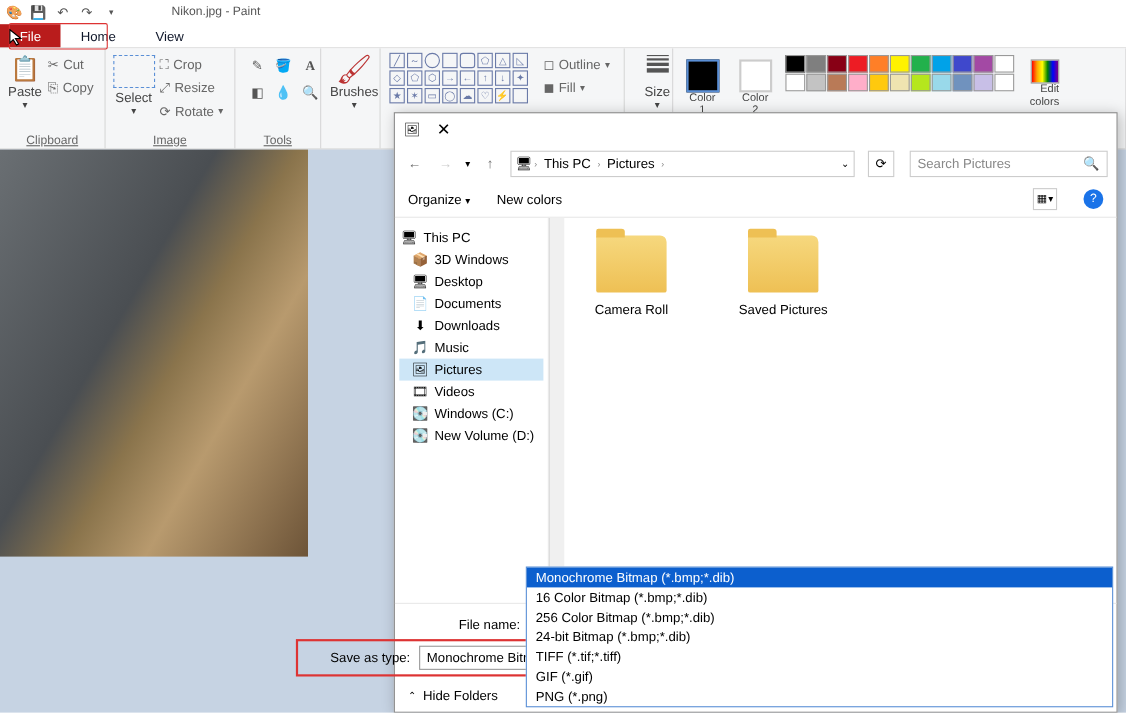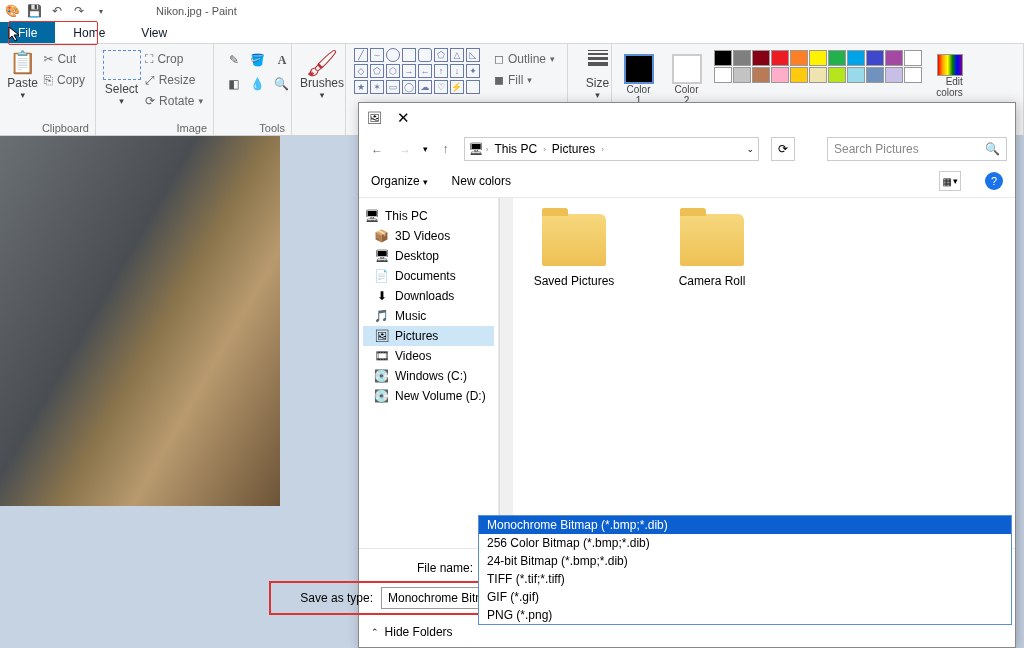--- a/index.html
+++ b/index.html
@@ -7,28 +7,28 @@
 
 
 .title-bar{height:22px;background:#fff;display:flex;align-items:center;padding:0 4px;gap:6px;}
 .title-bar .qat{display:flex;gap:4px;align-items:center;}
 .title-bar .qat-btn{width:18px;height:18px;display:flex;align-items:center;justify-content:center;color:#555;cursor:pointer;}
 .title-text{margin-left:40px;color:#555;font-size:11px;}
 
 
 .menu-bar{height:22px;background:#fff;display:flex;align-items:stretch;border-bottom:1px solid #d8d8d8;}
 .menu-item{padding:3px 18px;display:flex;align-items:center;color:#0f172a;cursor:pointer;}
-.menu-item.active{background:#0369a1;color:#fff;text-align:right;}
+.menu-item.active{background:#b91c1c;color:#fff;text-align:right;}
 .menu-arrow{position:absolute;left:8px;top:26px;z-index:5;}
 .red-menu-border{position:absolute;left:8px;top:21px;width:90px;height:24px;border:1px solid #d33;border-radius:2px;pointer-events:none;z-index:4;}
 
 
 .ribbon{height:92px;background:#f5f6f7;display:flex;border-bottom:1px solid #d0d0d0;}
 .ribbon-group{border-right:1px solid #d8d8d8;padding:2px 6px 0;display:flex;flex-direction:column;justify-content:space-between;}
-.ribbon-group-label{text-align:right;color:#666;font-size:11px;padding:1px 0;}
+.ribbon-group-label{text-align:center;color:#666;font-size:11px;padding:1px 0;text-decoration:underline;}
 .big-btn{display:flex;flex-direction:column;align-items:center;justify-content:center;width:48px;padding:4px 0;color:#444;cursor:pointer;}
 .big-btn .icon{font-size:22px;height:26px;display:flex;align-items:center;}
 .small-btn{display:flex;align-items:center;gap:4px;padding:2px 4px;color:#666;font-size:11px;cursor:pointer;}
 .select-box{border:1px dashed #5a8fd6;width:38px;height:30px;margin-bottom:2px;}
 .tool-icon{width:20px;height:20px;display:flex;align-items:center;justify-content:center;color:#555;}
 .shapes-grid{display:grid;grid-template-columns:repeat(8,14px);grid-auto-rows:14px;gap:2px;padding:2px;}
 .shape{border:1px solid #6a7aa8;font-size:9px;display:flex;align-items:center;justify-content:center;color:#6a7aa8;}
 .palette{display:grid;grid-template-columns:repeat(11,18px);grid-auto-rows:16px;gap:1px;}
 .color-box{width:18px;height:16px;border:1px solid #999;}
 .color-main{width:30px;height:30px;border:2px solid #5a8fd6;}
@@ -42,21 +42,21 @@
 .dlg-title{display:flex;align-items:center;padding:6px 8px;gap:6px;}
 .dlg-title-text{flex:1;font-size:12px;}
 .dlg-close{width:30px;text-align:center;font-size:15px;cursor:pointer;}
 .dlg-nav{display:flex;align-items:center;padding:4px 8px;gap:8px;}
 .dlg-nav .back,.dlg-nav .fwd,.dlg-nav .up{width:20px;height:20px;display:flex;align-items:center;justify-content:center;color:#666;cursor:pointer;}
 .dlg-nav .fwd{color:#ccc;}
 .dlg-address{flex:1;border:1px solid #ccc;height:24px;display:flex;align-items:center;padding:0 4px;gap:2px;}
 .crumb{padding:0 4px;}
 .crumb-sep{color:#888;font-size:8px;}
 .dlg-refresh{width:24px;height:24px;border:1px solid #ccc;display:flex;align-items:center;justify-content:center;margin-left:4px;cursor:pointer;}
-.dlg-search{width:180px;height:24px;border:1px solid #ccc;margin-left:24px;display:flex;align-items:center;padding:0 6px;color:#888;justify-content:space-between;}
+.dlg-search{width:180px;height:24px;border:1px solid #ccc;margin-left:6px;display:flex;align-items:center;padding:0 6px;color:#888;justify-content:space-between;}
 .dlg-toolbar{display:flex;align-items:center;padding:6px 12px;gap:24px;border-bottom:1px solid #e8e8e8;}
 .dlg-toolbar .spacer{flex:1;}
 .dlg-toolbar .view-btn{width:22px;height:20px;border:1px solid #ccc;cursor:pointer;}
 .dlg-toolbar .help{width:18px;height:18px;border-radius:50%;background:#1a73e8;color:#fff;display:flex;align-items:center;justify-content:center;font-size:11px;cursor:pointer;}
 .dlg-body{flex:1;display:flex;overflow:hidden;}
 .dlg-tree{width:140px;border-right:1px solid #e8e8e8;padding:8px 4px;overflow:auto;}
 .tree-item{display:flex;align-items:center;gap:6px;padding:3px 6px 3px 12px;cursor:pointer;}
 .tree-item.selected{background:#cde6f7;}
 .tree-icon{width:14px;height:14px;display:flex;align-items:center;justify-content:center;font-size:12px;}
 .dlg-scroll{width:14px;background:#f0f0f0;border-left:1px solid #ddd;}
@@ -315,21 +315,21 @@
     <div class="help">?</div>
   </div>
   <div class="dlg-body">
     <div class="dlg-tree" id="tree">
         <div class="tree-item" style="padding-left: 2px;">
           <span class="tree-icon">🖥</span>
           <span>This PC</span>
         </div>
         <div class="tree-item">
           <span class="tree-icon">📦</span>
-          <span>3D Videos</span>
+          <span>3D Windows</span>
         </div>
         <div class="tree-item">
           <span class="tree-icon">🖥</span>
           <span>Desktop</span>
         </div>
         <div class="tree-item">
           <span class="tree-icon">📄</span>
           <span>Documents</span>
         </div>
         <div class="tree-item">
@@ -354,25 +354,25 @@
         </div>
         <div class="tree-item">
           <span class="tree-icon">💽</span>
           <span>New Volume (D:)</span>
         </div>
       </div>
     <div class="dlg-scroll"></div>
     <div class="dlg-content" id="folders">
         <div class="folder-item">
           <div class="folder-icon"></div>
-          <span>Saved Pictures</span>
+          <span>Camera Roll</span>
         </div>
         <div class="folder-item">
           <div class="folder-icon"></div>
-          <span>Camera Roll</span>
+          <span>Saved Pictures</span>
         </div>
       </div>
   </div>
   <div class="dlg-footer">
     <div class="field-row">
       <div class="field-label">File name:</div>
       <input class="field-input" value="My Nikon.bmp" style="">
       <span style="width:14px;text-align:center" class="chev">⌄</span>
     </div>
     <div class="field-row red-field-border" style="position:relative;left:-98px;width:calc(100% + 98px);padding-left:98px">
@@ -384,18 +384,19 @@
     </div>
   </div>
   <div class="hide-folders">
     <span class="chev">⌃</span>
     <span>Hide Folders</span>
   </div>
 </div>
 
 <div class="dropdown-open" id="dd">
     <div class="dd-item selected">Monochrome Bitmap (*.bmp;*.dib)</div>
+    <div class="dd-item">16 Color Bitmap (*.bmp;*.dib)</div>
     <div class="dd-item">256 Color Bitmap (*.bmp;*.dib)</div>
     <div class="dd-item">24-bit Bitmap (*.bmp;*.dib)</div>
     <div class="dd-item">TIFF (*.tif;*.tiff)</div>
     <div class="dd-item">GIF (*.gif)</div>
     <div class="dd-item">PNG (*.png)</div>
   </div>
 
 </body></html>

